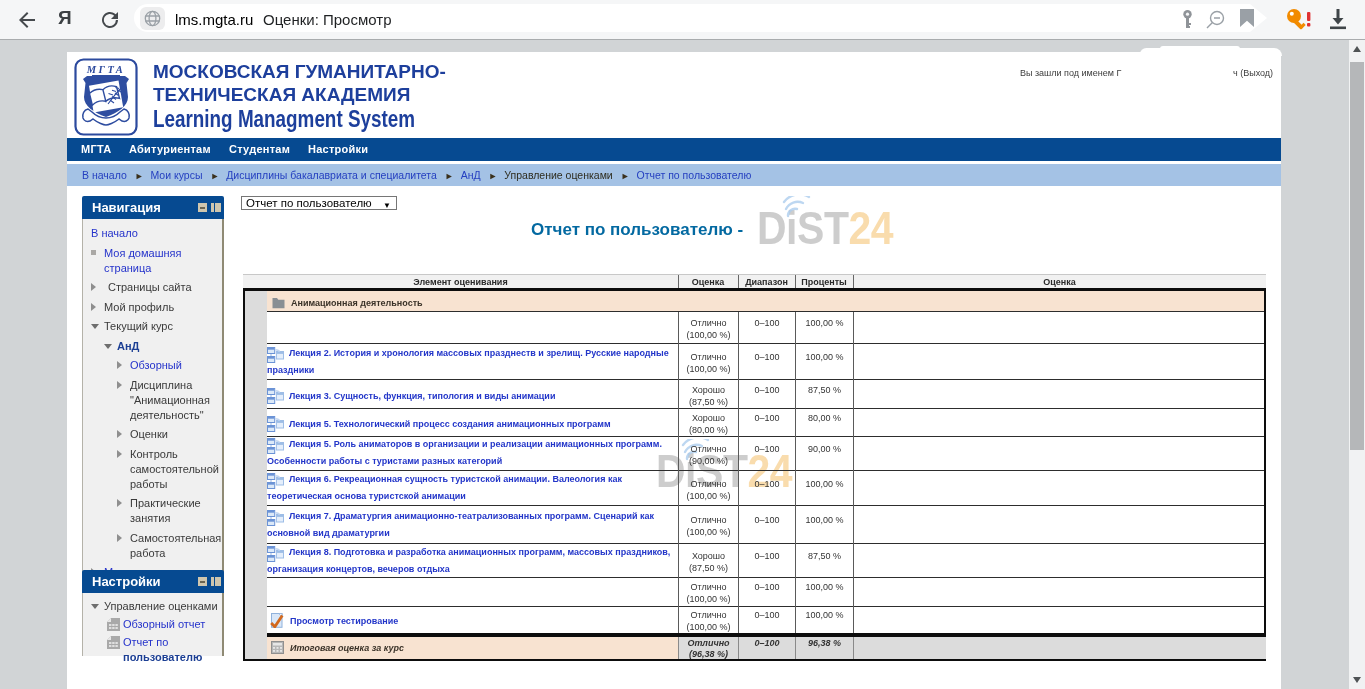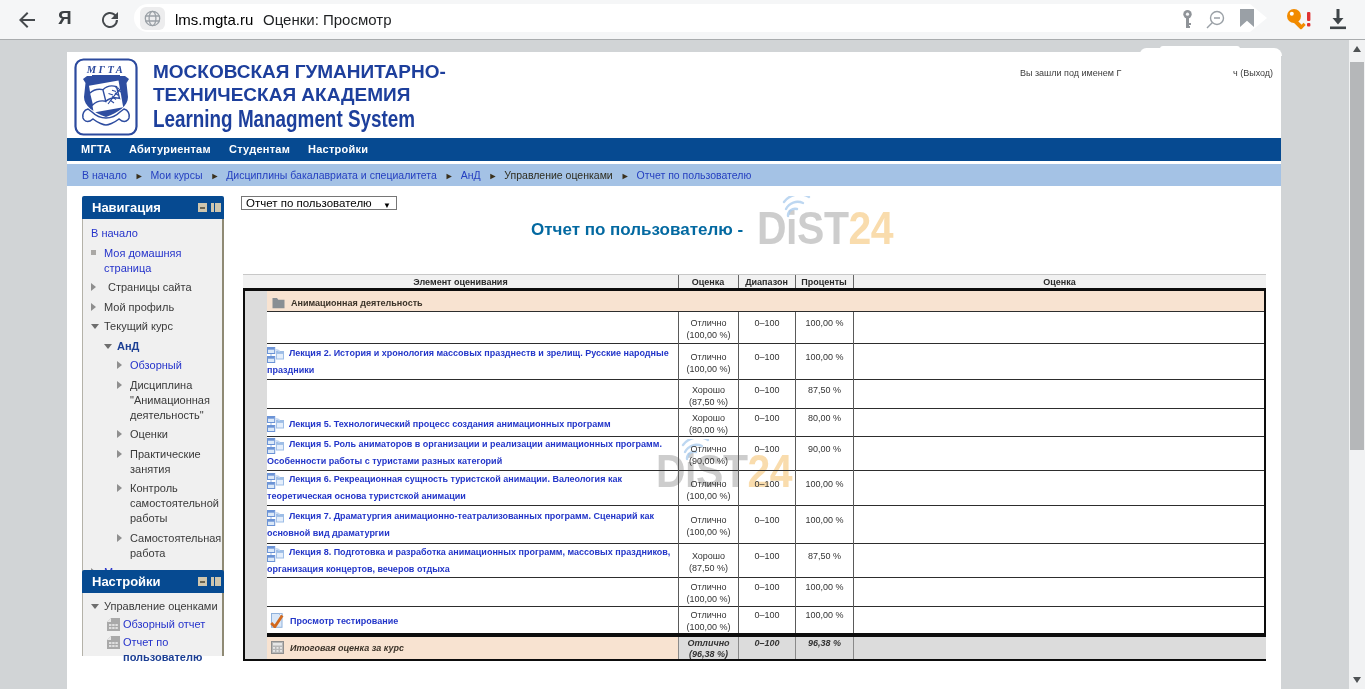--- a/index.html
+++ b/index.html
@@ -194,22 +194,22 @@
   <div class="sbbody" style="height:372px;padding:7px 0 0 8px">
     <div class="itm"><a href="#">В начало</a></div>
     <div class="itm" style="padding-left:13px"><span class="bull" style="left:0"></span><a href="#">Моя домашняя<br>страница</a></div>
     <div class="itm" style="padding-left:17px"><span class="tri" style="left:0"></span><span class="blk">Страницы сайта</span></div>
     <div class="itm" style="padding-left:13px"><span class="tri" style="left:0"></span><span class="blk">Мой профиль</span></div>
     <div class="itm" style="padding-left:13px"><span class="trid" style="left:0"></span><span class="blk">Текущий курс</span></div>
     <div class="itm" style="padding-left:26px"><span class="trid" style="left:13px"></span><a href="#" style="font-weight:bold;color:#1c3f94">АнД</a></div>
     <div class="itm" style="padding-left:39px"><span class="tri" style="left:26px"></span><a href="#">Обзорный</a></div>
     <div class="itm" style="padding-left:39px"><span class="tri" style="left:26px"></span><span class="blk">Дисциплина<br>"Анимационная<br>деятельность"</span></div>
     <div class="itm" style="padding-left:39px"><span class="tri" style="left:26px"></span><span class="blk">Оценки</span></div>
+    <div class="itm" style="padding-left:39px"><span class="tri" style="left:26px"></span><span class="blk">Контроль<br>самостоятельной<br>работы</span></div>
     <div class="itm" style="padding-left:39px"><span class="tri" style="left:26px"></span><span class="blk">Практические<br>занятия</span></div>
-    <div class="itm" style="padding-left:39px"><span class="tri" style="left:26px"></span><span class="blk">Контроль<br>самостоятельной<br>работы</span></div>
     <div class="itm" style="padding-left:39px"><span class="tri" style="left:26px"></span><span class="blk">Самостоятельная<br>работа</span></div>
     <div class="itm"><span class="tri" style="left:0;border-left-color:#8f8f8f"></span><span style="padding-left:13px"><a href="#">Мои курсы</a></span></div>
   </div>
 </div>
 
 <div class="sideblock" style="top:570px">
   <div class="sbhead">Настройки<span class="hic1">
         <i></i>
       </span><span class="hic2a"></span><span class="hic2b"></span></div>
   <div class="sbbody" style="height:63px;border-radius:0;border-bottom:none;padding:6px 0 0 8px">
@@ -291,20 +291,30 @@
         <rect x="1" y="10" width="6.2" height="1.7" fill="#6b93d6"></rect>
         <path d="M4 7 v2" stroke="#a8c2e8" stroke-width="1.2"></path>
         <rect x="9.4" y="4.5" width="7.1" height="7.5" fill="#e4eefb" stroke="#9dbde6"></rect>
         <rect x="9.9" y="5" width="6.1" height="1.9" fill="#9dbde6"></rect>
         <path d="M8.3 2.8 q3.8 0.3 4.2 1.9" stroke="#c3d6f0" stroke-width="1.5" fill="none"></path>
       </svg><a href="#" class="nw">Лекция 2. История и хронология массовых празднеств и зрелищ. Русские народные<br>праздники</a></div>
 <div class="v" style="left:435px;top:70px;width:60px;height:35px;padding-top:7.0px">Отлично<br>(100,00 %)</div>
 <div class="v" style="left:495px;top:70px;width:57px;height:35px;padding-top:7.0px">0–100</div>
 <div class="v" style="left:552px;top:70px;width:58px;height:35px;padding-top:7.0px">100,00 %</div>
 <div class="hsep" style="top:105px"></div>
+<div class="r el" style="top:106px;height:28px;line-height:28px"><span class="dn"><svg class="lic" width="17" height="16" viewBox="0 0 17 16">
+          <rect x="0.5" y="0.5" width="7.2" height="6" fill="#dce9f8" stroke="#6b93d6"></rect>
+          <rect x="1" y="1" width="6.2" height="1.7" fill="#6b93d6"></rect>
+          <rect x="0.5" y="9.5" width="7.2" height="6" fill="#dce9f8" stroke="#6b93d6"></rect>
+          <rect x="1" y="10" width="6.2" height="1.7" fill="#6b93d6"></rect>
+          <path d="M4 7 v2" stroke="#a8c2e8" stroke-width="1.2"></path>
+          <rect x="9.4" y="4.5" width="7.1" height="7.5" fill="#e4eefb" stroke="#9dbde6"></rect>
+          <rect x="9.9" y="5" width="6.1" height="1.9" fill="#9dbde6"></rect>
+          <path d="M8.3 2.8 q3.8 0.3 4.2 1.9" stroke="#c3d6f0" stroke-width="1.5" fill="none"></path>
+        </svg><a href="#">Лекция 3. Сущность, функция, типология и виды анимации</a></span></div>
 <div class="v" style="left:435px;top:106px;width:60px;height:28px;padding-top:3.5px">Хорошо<br>(87,50 %)</div>
 <div class="v" style="left:495px;top:106px;width:57px;height:28px;padding-top:3.5px">0–100</div>
 <div class="v" style="left:552px;top:106px;width:58px;height:28px;padding-top:3.5px">87,50 %</div>
 <div class="hsep" style="top:134px"></div>
 <div class="r el" style="top:135px;height:26.5px;line-height:26.5px"><span class="dn"><svg class="lic" width="17" height="16" viewBox="0 0 17 16">
           <rect x="0.5" y="0.5" width="7.2" height="6" fill="#dce9f8" stroke="#6b93d6"></rect>
           <rect x="1" y="1" width="6.2" height="1.7" fill="#6b93d6"></rect>
           <rect x="0.5" y="9.5" width="7.2" height="6" fill="#dce9f8" stroke="#6b93d6"></rect>
           <rect x="1" y="10" width="6.2" height="1.7" fill="#6b93d6"></rect>
           <path d="M4 7 v2" stroke="#a8c2e8" stroke-width="1.2"></path>

